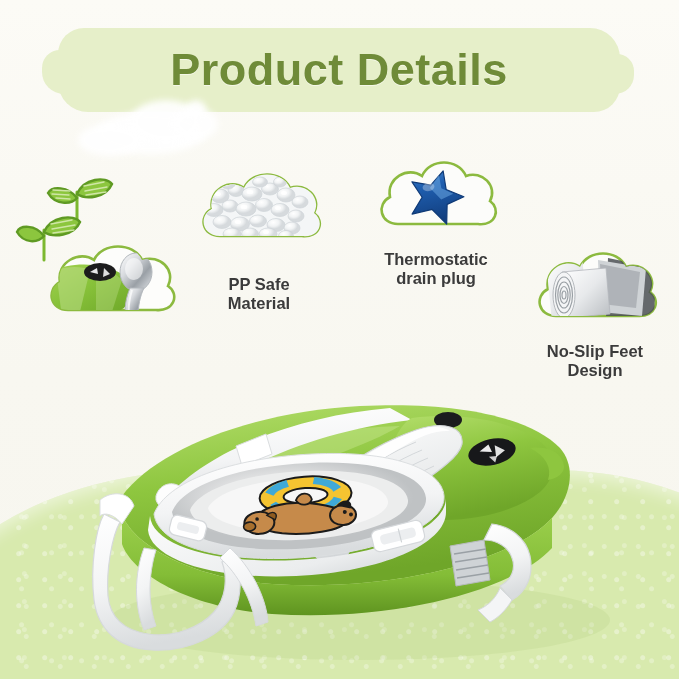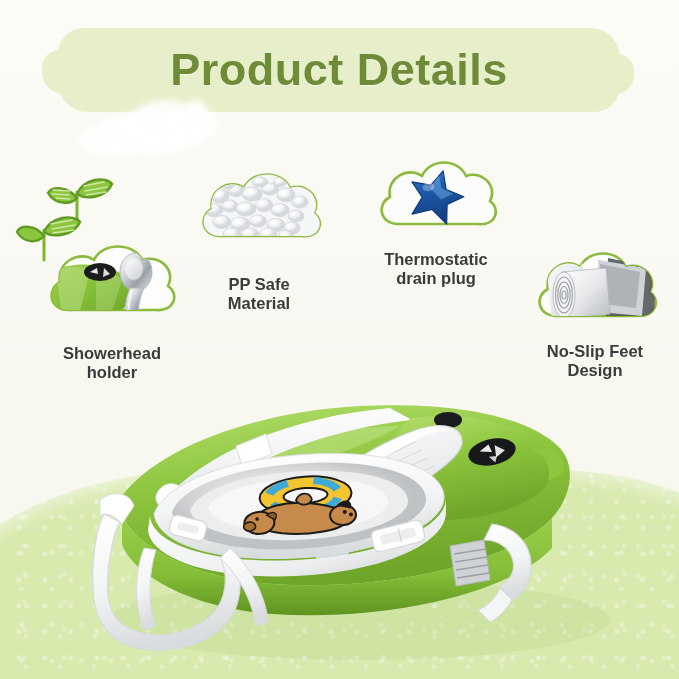--- a/index.html
+++ b/index.html
@@ -205,22 +205,20 @@
           <path d="M52 40 l7 -4 l1 6 Z" fill="#ffffff" opacity=".9"></path>
           <path d="M66 36 l6 6 l-7 3 Z" fill="#ffffff" opacity=".85"></path>
 
           <ellipse cx="98" cy="40" rx="16" ry="19" fill="url(#chrome1)" stroke="#b2b7bc" stroke-width="1"></ellipse>
           <ellipse cx="96" cy="37" rx="9" ry="11" fill="#ffffff" opacity=".55"></ellipse>
           <path d="M92 56 C88 66, 86 76, 88 86 L100 86 C100 74, 102 64, 106 56 Z" fill="url(#chrome1)" stroke="#b2b7bc" stroke-width="1"></path>
           <path d="M94 58 C91 68, 90 76, 91 84" stroke="#ffffff" stroke-width="2" fill="none" opacity=".7"></path>
         </g>
       </svg>
     </div>
-    <div class="badge-caption">Showerhead
-holder</div>
   </div>
 
   <div class="badge" id="badge-pp">
     <div class="badge-cloud">
       <svg width="134" height="100" viewBox="0 0 134 100">
         <defs>
           <clipPath id="clipPP">
             <path d="M28 72 C10 72, 6 52, 20 45 C16 26, 38 14, 52 24 C60 6, 90 6, 98 24
                      C114 18, 130 34, 122 49 C133 57, 128 74, 110 72 Z"></path>
           </clipPath>

